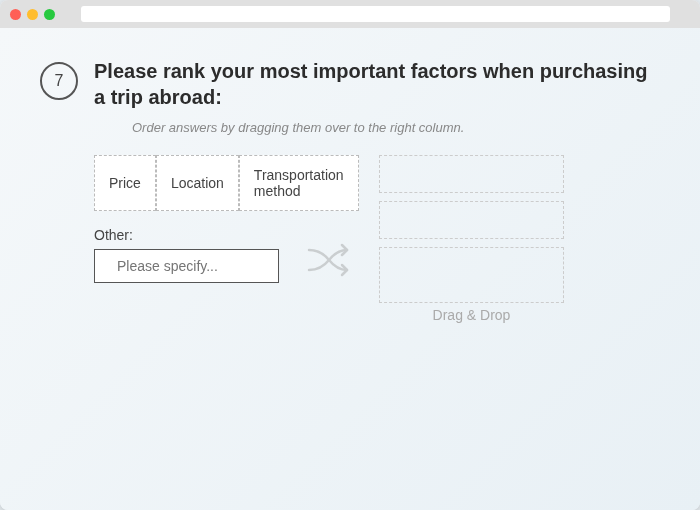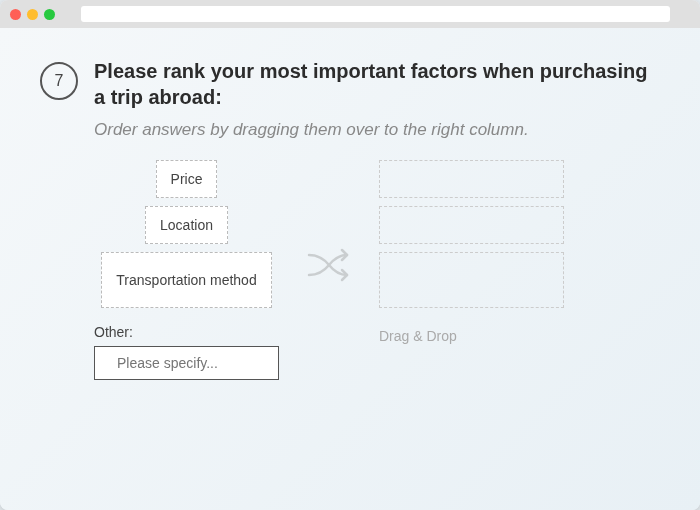--- a/index.html
+++ b/index.html
@@ -87,38 +87,37 @@
 
     .question-title {
       font-size: 20px;
       font-weight: bold;
       color: #2c2c2c;
       line-height: 1.3;
       margin-bottom: 10px;
     }
 
     .question-instruction {
-      font-size: 17px;
+      font-size: 13px;
       color: #888;
       font-style: italic;
       margin-bottom: 20px;
+      margin-left: 38px;
     }
 
     .drag-drop-area {
       display: flex;
       gap: 20px;
       align-items: flex-start;
     }
 
     .source-column {
       display: flex;
-      flex-direction: column;
-      gap: 8px;
-      width: 185px;
-      align-items: center;
+      flex-direction: row;
+      width: 185px;
     }
 
     .drag-item {
       background: #fff;
       border: 1.5px dashed #bbb;
       padding: 10px 14px;
       font-size: 14px;
       color: #444;
       cursor: grab;
       min-height: 38px;
@@ -183,21 +182,22 @@
 
     .drop-zone {
       background: transparent;
       border: 1.5px dashed #ccc;
       min-height: 38px;
     }
 
     .drag-drop-label {
       font-size: 14px;
       color: #aaa;
-      margin-top: 20px;
+      margin-top: 4px;
+      text-align: center;
       width: 185px;
     }
   </style>
 </head>
 <body>
 
 <div class="browser-window">
   <div class="browser-titlebar">
     <div class="traffic-light red"></div>
     <div class="traffic-light yellow"></div>

